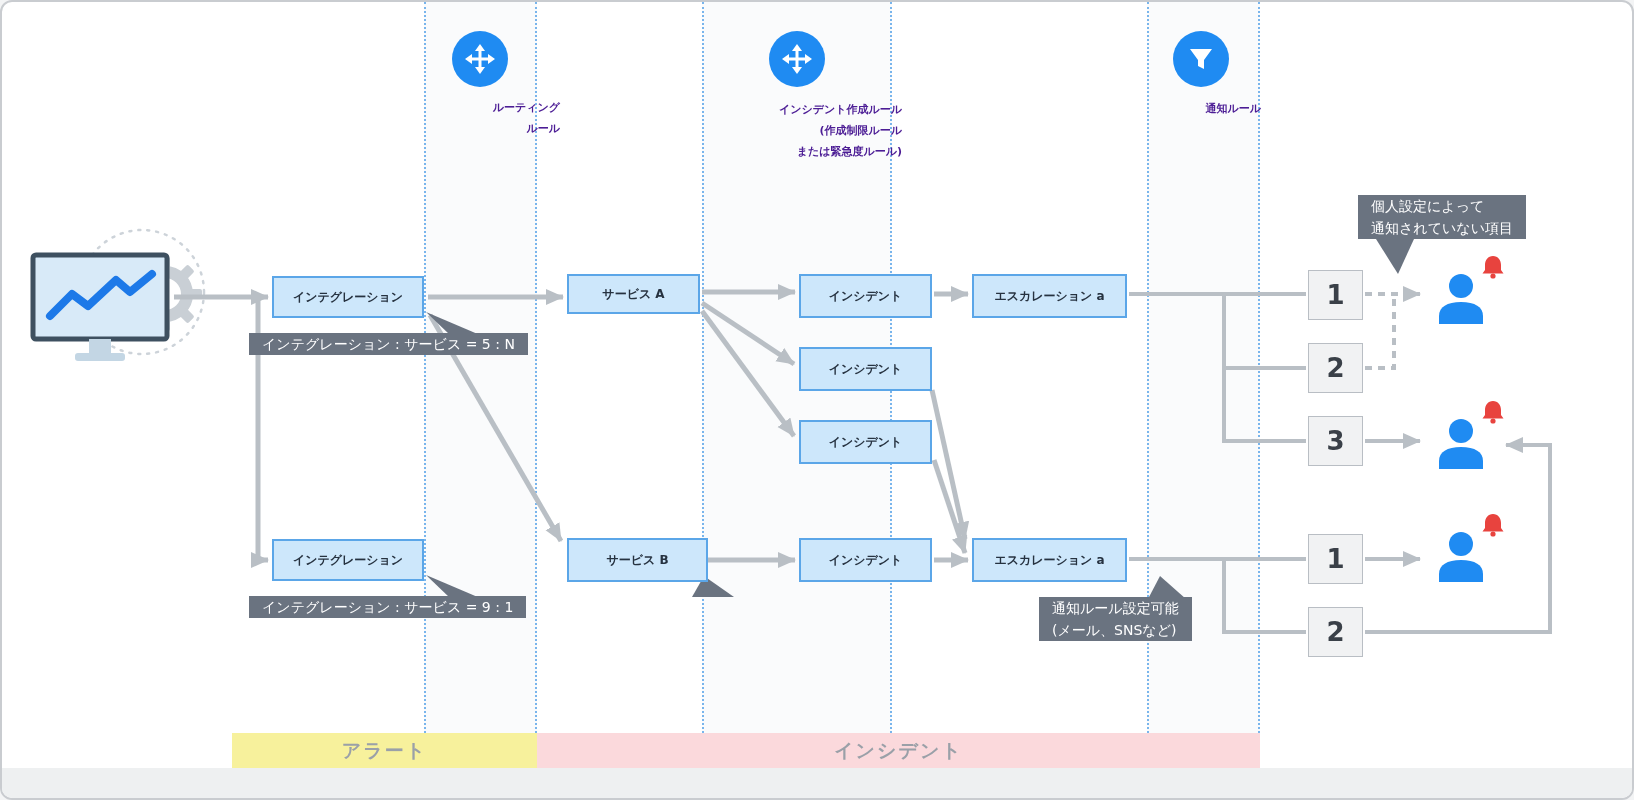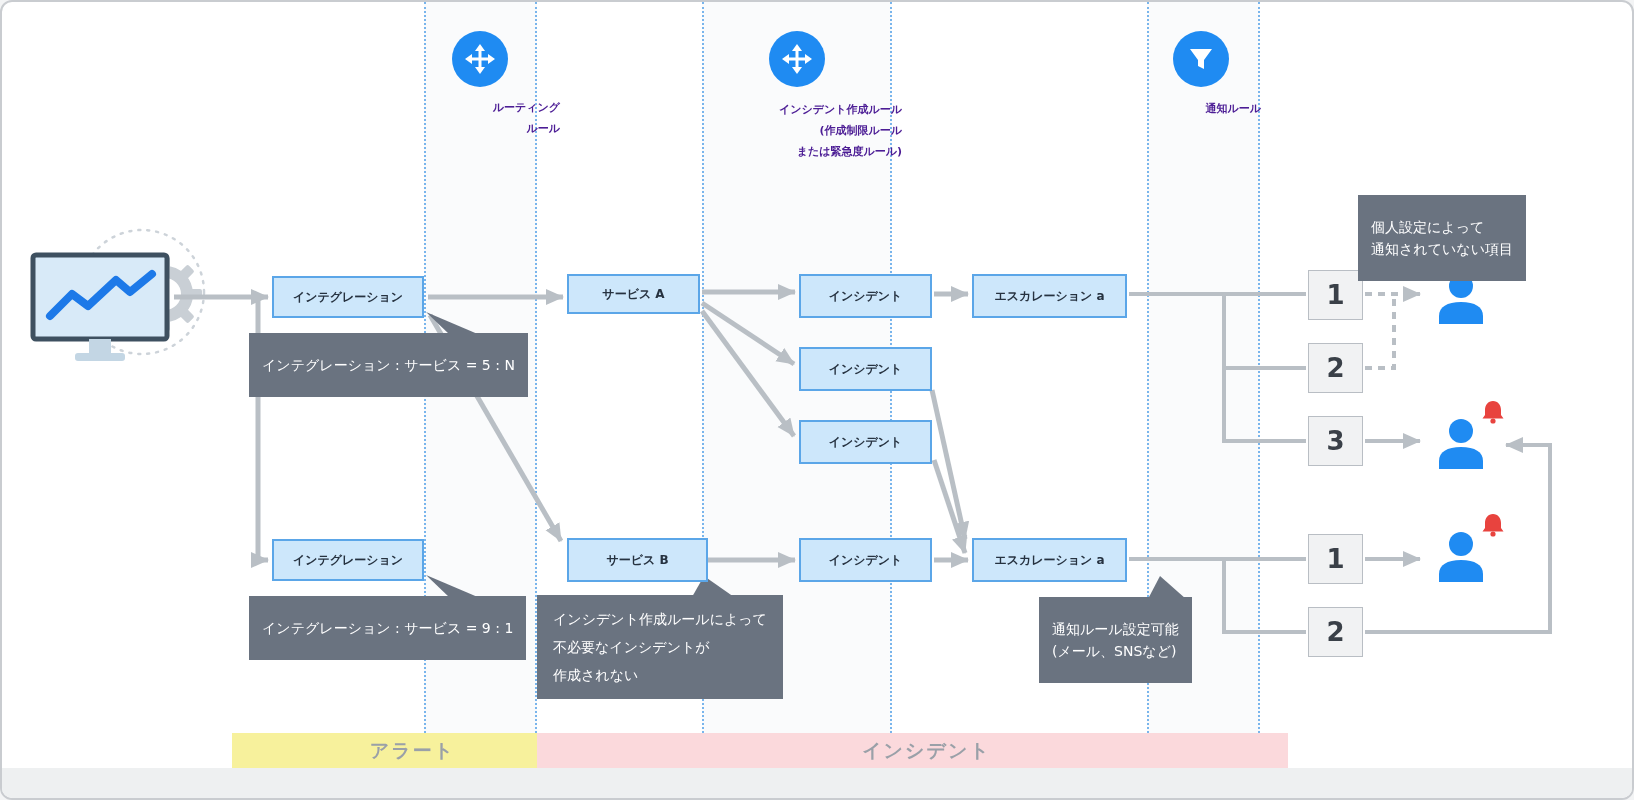--- a/index.html
+++ b/index.html
@@ -1,25 +1,25 @@
 <!DOCTYPE html>
 <html><head>
 <meta charset="utf-8">
 <style>
   html,body{margin:0;padding:0;background:#f3f4f5;font-family:"DejaVu Sans","Liberation Sans",sans-serif;}
   .canvas{position:relative;width:1630px;height:796px;background:#ffffff;border:2px solid #c9ccd0;border-radius:12px;overflow:hidden;margin:0 auto;}
   .col{position:absolute;top:0;height:731px;background:#fafbfc;border-left:2px dotted #79b5ec;border-right:2px dotted #79b5ec;z-index:0;}
   .strip-bottom{position:absolute;left:0;right:0;top:766px;bottom:0;background:#eef0f1;z-index:0;}
-  .band{position:absolute;top:731px;height:35px;z-index:1;display:flex;align-items:center;justify-content:center;font-size:19px;font-weight:bold;color:#9aa0a8;letter-spacing:2px;padding-left:28px;}
+  .band{position:absolute;top:731px;height:35px;z-index:1;display:flex;align-items:center;justify-content:center;font-size:19px;font-weight:bold;color:#9aa0a8;letter-spacing:2px;}
   .connectors{position:absolute;left:0;top:0;z-index:1;}
   .rule-icon{position:absolute;width:56px;height:56px;border-radius:50%;background:#1f8bf2;display:flex;align-items:center;justify-content:center;z-index:2;}
   .rule-label{position:absolute;text-align:right;font-size:11px;font-weight:bold;color:#4c1d95;line-height:21px;z-index:2;}
   .node{position:absolute;background:#cde7fb;border:2px solid #5ba6e8;display:flex;align-items:center;justify-content:center;font-size:12px;font-weight:bold;color:#263240;z-index:2;box-sizing:border-box;}
   .level{position:absolute;width:55px;height:50px;background:#f1f2f3;border:1px solid #b9bec4;display:flex;align-items:center;justify-content:center;font-size:26px;font-weight:600;color:#3a4048;z-index:2;box-sizing:border-box;}
-  .tip{position:absolute;background:#6a7380;color:#ffffff;font-size:14px;line-height:22px;padding:21px 13px;z-index:3;white-space:nowrap;}
+  .tip{position:absolute;background:#6a7380;color:#ffffff;font-size:14px;line-height:22px;padding:0 13px;z-index:3;white-space:nowrap;}
   .abs{position:absolute;z-index:2;}
   .mon-label{position:absolute;left:12px;top:378px;width:204px;text-align:center;font-size:19px;font-weight:bold;color:#2d3640;z-index:2;}
 </style>
 </head>
 <body>
 
 <div class="canvas">
 
   <div class="col" style="left:422px;width:109px;"></div>
   <div class="col" style="left:700px;width:186px;"></div>
@@ -164,25 +164,20 @@
   <div class="node" style="left:970px;top:536px;width:155px;height:44px;">エスカレーション a</div>
 
   <div class="level" style="left:1306px;top:268px;">1</div>
   <div class="level" style="left:1306px;top:341px;">2</div>
   <div class="level" style="left:1306px;top:414px;">3</div>
   <div class="level" style="left:1306px;top:532px;">1</div>
   <div class="level" style="left:1306px;top:605px;">2</div>
 
   <div class="tip" style="left:247px;top:331px;">インテグレーション : サービス = 5 : N</div>
   <div class="tip" style="left:247px;top:594px;">インテグレーション : サービス = 9 : 1</div>
-  <div class="tip" style="left:535px;top:593px;line-height:28px;padding:10px 16px;">
-    <div>インシデント作成ルールによって</div>
-    <div>不必要なインシデントが</div>
-    <div>作成されない</div>
-  </div>
   <div class="tip" style="left:1037px;top:595px;">
     <div>通知ルール設定可能</div>
     <div>(メール、SNSなど)</div>
   </div>
   <div class="tip" style="left:1356px;top:193px;">
     <div>個人設定によって</div>
     <div>通知されていない項目</div>
   </div>
 
   <div class="abs" style="left:1430px;top:270px;">

